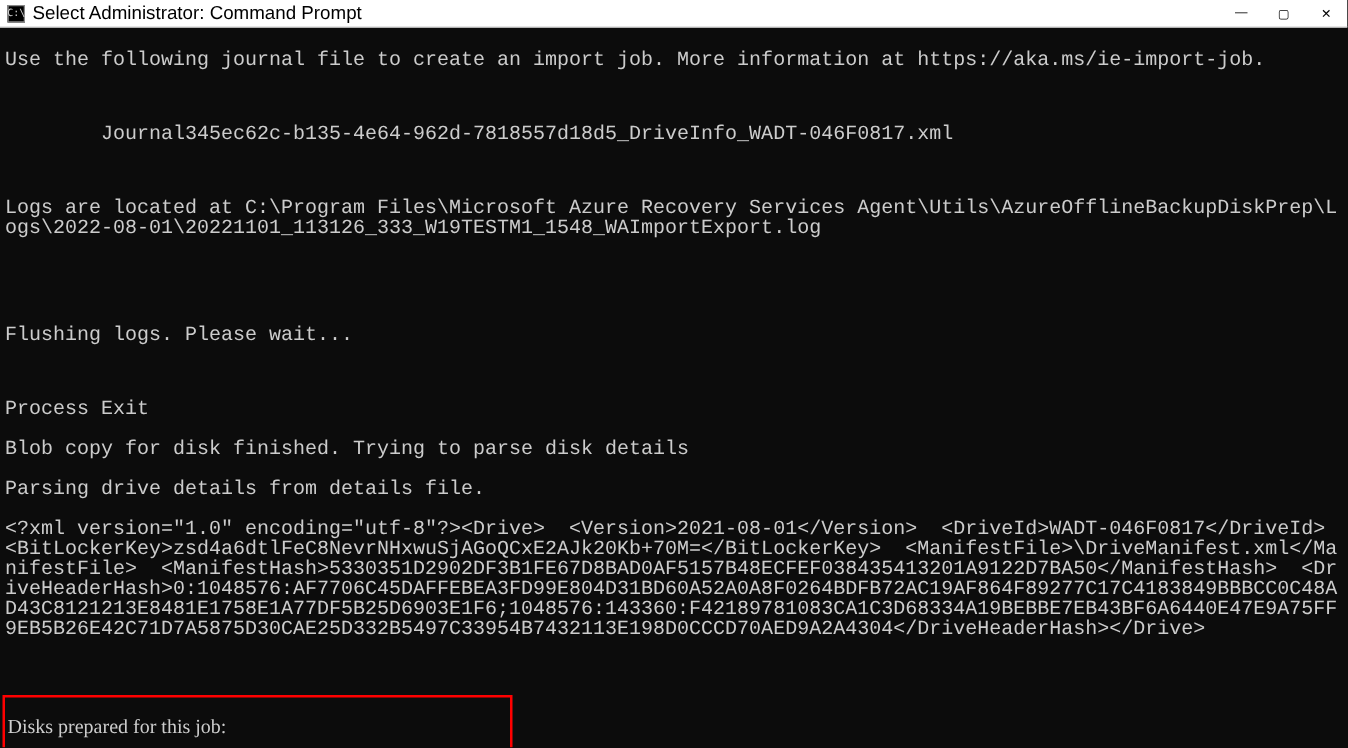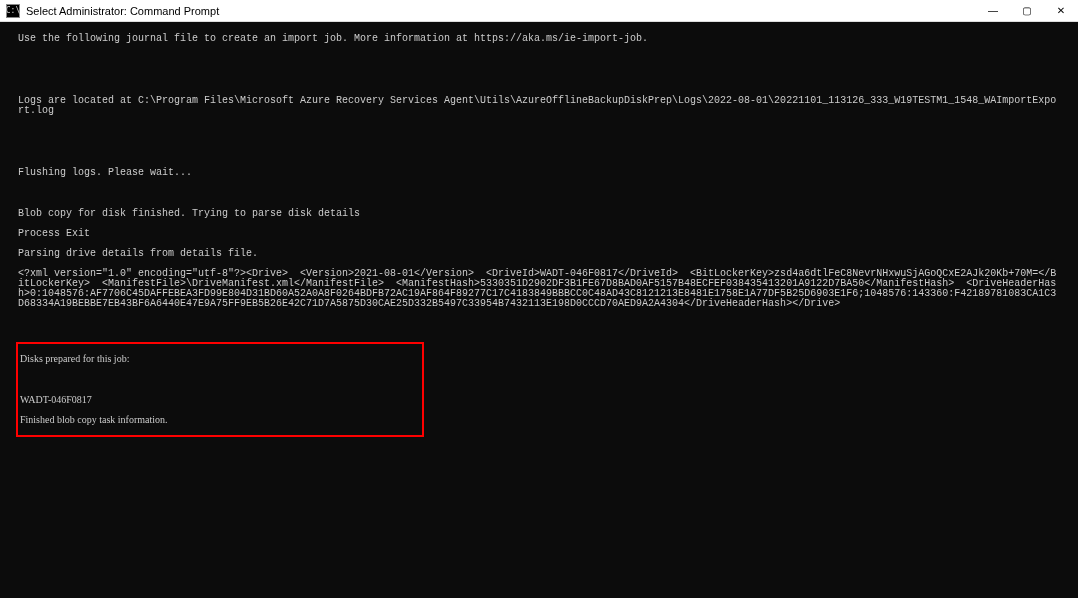--- a/index.html
+++ b/index.html
@@ -31,44 +31,44 @@
       border: 1px solid #888;
       display: inline-flex;
       align-items: center;
       justify-content: center;
       font-size: 8px;
       color: #ccc;
       font-family: monospace;
     }
     .title-text {
       font-family: 'Segoe UI', Tahoma, sans-serif;
-      font-size: 11px;
+      font-size: 15px;
       color: #000;
     }
     .window-controls {
       display: flex;
     }
     .win-btn {
       width: 34px;
       height: 22px;
       display: flex;
       align-items: center;
       justify-content: center;
       font-family: 'Segoe UI', sans-serif;
       font-size: 10px;
       color: #000;
       cursor: pointer;
     }
     .terminal {
-      padding: 2px 18px;
+      padding: 2px 4px;
       line-height: 1.0;
       white-space: pre;
       overflow: hidden;
       height: calc(598px - 22px);
-      font-size: 10px;
+      font-size: 16px;
     }
     .line { white-space: pre-wrap; word-break: break-all; }
     .highlight-box-1 {
       border: 2px solid #ff0000;
       margin: 2px 0 16px -2px;
       padding: 0 2px;
       width: 408px;
       font-family: Liberation Serif, serif;
     }
     .blank { height: 11px; }
@@ -84,28 +84,29 @@
   <div class="window-controls">
     <div class="win-btn">—</div>
     <div class="win-btn">▢</div>
     <div class="win-btn close">✕</div>
   </div>
 </div>
 
 <div class="terminal">
 <div class="line">Use the following journal file to create an import job. More information at https://aka.ms/ie-import-job.</div>
 <div class="blank"></div>
+<div class="line">        Journal345ec62c-b135-4e64-962d-7818557d18d5_DriveInfo_WADT-046F0817.xml</div>
 <div class="blank"></div>
 <div class="line">Logs are located at C:\Program Files\Microsoft Azure Recovery Services Agent\Utils\AzureOfflineBackupDiskPrep\Logs\2022-08-01\20221101_113126_333_W19TESTM1_1548_WAImportExport.log</div>
 <div class="blank"></div>
 <div class="blank"></div>
 <div class="line">Flushing logs. Please wait...</div>
 <div class="blank"></div>
+<div class="line">Process Exit</div>
 <div class="line">Blob copy for disk finished. Trying to parse disk details</div>
-<div class="line">Process Exit</div>
 <div class="line">Parsing drive details from details file.</div>
 <div class="line">&lt;?xml version="1.0" encoding="utf-8"?&gt;&lt;Drive&gt;  &lt;Version&gt;2021-08-01&lt;/Version&gt;  &lt;DriveId&gt;WADT-046F0817&lt;/DriveId&gt;  &lt;BitLockerKey&gt;zsd4a6dtlFeC8NevrNHxwuSjAGoQCxE2AJk20Kb+70M=&lt;/BitLockerKey&gt;  &lt;ManifestFile&gt;\DriveManifest.xml&lt;/ManifestFile&gt;  &lt;ManifestHash&gt;5330351D2902DF3B1FE67D8BAD0AF5157B48ECFEF038435413201A9122D7BA50&lt;/ManifestHash&gt;  &lt;DriveHeaderHash&gt;0:1048576:AF7706C45DAFFEBEA3FD99E804D31BD60A52A0A8F0264BDFB72AC19AF864F89277C17C4183849BBBCC0C48AD43C8121213E8481E1758E1A77DF5B25D6903E1F6;1048576:143360:F42189781083CA1C3D68334A19BEBBE7EB43BF6A6440E47E9A75FF9EB5B26E42C71D7A5875D30CAE25D332B5497C33954B7432113E198D0CCCD70AED9A2A4304&lt;/DriveHeaderHash&gt;&lt;/Drive&gt;</div>
 <div class="blank"></div>
 <div class="highlight-box-1">
 <div class="line">Disks prepared for this job:</div>
 <div class="blank"></div>
 <div class="line">WADT-046F0817</div>
 <div class="line">Finished blob copy task information.</div>
 </div>
 <div class="blank"></div>

